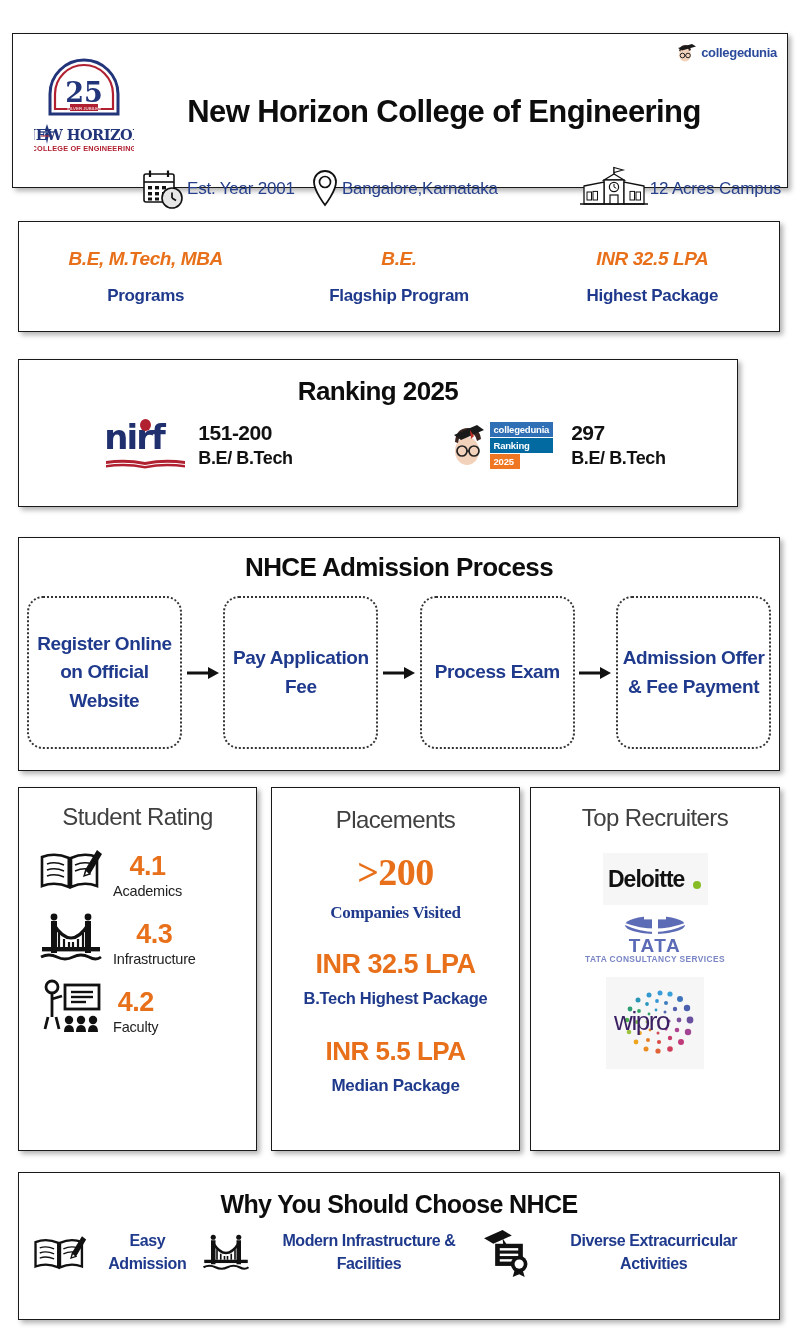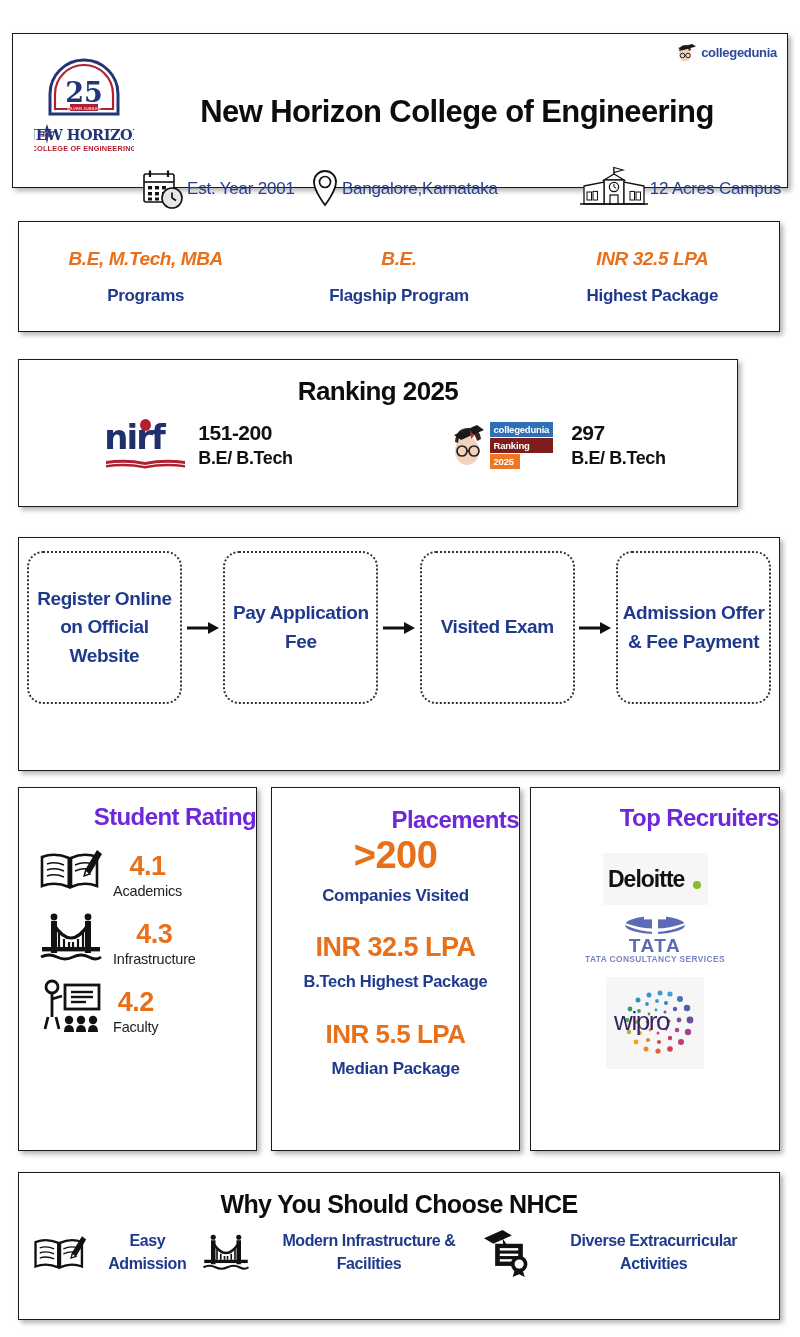--- a/index.html
+++ b/index.html
@@ -18,21 +18,21 @@
     position: absolute;
   }
 
   
   #header { left: 12px; top: 33px; width: 776px; height: 155px; }
   .hdr-logo {
     position: absolute; left: 16px; top: 18px; width: 110px; height: 120px;
     display: flex; flex-direction: column; align-items: center; justify-content: center;
   }
   .hdr-title {
-    position: absolute; left: 149px; top: 60px; width: 590px;
+    position: absolute; left: 136px; top: 60px; width: 590px;
     font-size: 31px; font-weight: bold; color: #0d0d0d;
     letter-spacing: -0.6px; text-align: center;
   }
   .hdr-meta {
     position: absolute; left: 128px; top: 133px; width: 640px; height: 44px;
     display: flex; align-items: center;
   }
   .meta-item { display: flex; align-items: center; }
   .meta-text { font-size: 17px; color: #27408b; letter-spacing: -0.2px; white-space: nowrap; }
   .wm {
@@ -67,21 +67,21 @@
     font-family: "DejaVu Sans", sans-serif; letter-spacing: -2px; line-height: 36px;
   }
   .nirf-dot { position: absolute; left: 36px; top: 0px; width: 11px; height: 12px; background: #b02030; border-radius: 50%; }
   .nirf-book { position: absolute; left: 2px; bottom: 0; width: 80px; height: 13px; }
 
   
   .cdbadge { display: flex; align-items: center; gap: 2px; }
   .cdb-stack { display: flex; flex-direction: column; gap: 1px; }
   .cdb-l { font-size: 9.5px; color: #fff; padding: 2px 4px; font-weight: 600; letter-spacing: -0.2px; }
   .cdb-1 { background: #2f6fb5; }
-  .cdb-2 { background: #7f1d1d; }
+  .cdb-2 { background: #0369a1; }
   .cdb-3 { background: #ef7622; width: 30px; }
 
   
   #admission { left: 18px; top: 537px; width: 762px; height: 234px; }
   .adm-title { text-align: center; font-size: 26px; font-weight: bold; color: #0d0d0d; margin-top: 14px; letter-spacing: -0.6px; }
   .adm-flow {
     display: flex; align-items: center; justify-content: center;
     margin-top: 13px; padding: 0 8px;
   }
   .adm-step {
@@ -90,21 +90,21 @@
     font-size: 19px; font-weight: bold; color: #1f3a8c; line-height: 1.48;
     letter-spacing: -0.4px; padding: 4px;
   }
   .adm-arrow { width: 42px; display: flex; align-items: center; justify-content: center; }
 
   
   #panel-rating { left: 18px; top: 787px; width: 239px; height: 364px; }
   #panel-place  { left: 271px; top: 787px; width: 249px; height: 364px; }
   #panel-recr   { left: 530px; top: 787px; width: 250px; height: 364px; }
 
-  .panel-title { text-align: right; font-weight: bold; color: #6d28d9; letter-spacing: -0.6px; }
+  .panel-title { text-align: center; font-weight: normal; color: #404040; letter-spacing: -0.6px; }
   #panel-rating .panel-title { font-size: 24px; margin-top: 15px; }
   #panel-place  .panel-title { font-size: 24px; margin-top: 18px; }
   #panel-recr   .panel-title { font-size: 24px; margin-top: 16px; }
 
   .rate-row { display: flex; align-items: flex-end; margin: 10px 0 0 18px; }
   .rate-ico { width: 68px; height: 58px; flex: none; display: flex; align-items: center; justify-content: center; }
   .rate-txt { margin-left: 8px; text-align: center; }
   .rate-val { font-size: 27px; font-weight: bold; color: #e8701a; line-height: 1; letter-spacing: -0.5px; }
   .rate-lbl { font-size: 14.5px; color: #222; margin-top: 3px; letter-spacing: -0.2px; }
 
@@ -280,39 +280,40 @@
         <div class="rank-txt" style="margin-left:8px;">
           <div class="rank-val">297</div>
           <div class="rank-sub">B.E/ B.Tech</div>
         </div>
       </div>
 
     </div>
   </div>
 
   <div class="card" id="admission">
+    <div class="adm-title">NHCE Admission Process</div>
     <div class="adm-flow">
 
       <div class="adm-step">Register Online on Official Website</div>
       <div class="adm-arrow">
         <svg width="34" height="16" viewBox="0 0 34 16">
             <line x1="1" y1="8" x2="24" y2="8" stroke="#111" stroke-width="3"></line>
             <path d="M22 2 L33 8 L22 14 Z" fill="#111"></path>
           </svg>
       </div>
 
       <div class="adm-step">Pay Application Fee</div>
       <div class="adm-arrow">
         <svg width="34" height="16" viewBox="0 0 34 16">
             <line x1="1" y1="8" x2="24" y2="8" stroke="#111" stroke-width="3"></line>
             <path d="M22 2 L33 8 L22 14 Z" fill="#111"></path>
           </svg>
       </div>
 
-      <div class="adm-step">Visited Exam</div>
+      <div class="adm-step">Process Exam</div>
       <div class="adm-arrow">
         <svg width="34" height="16" viewBox="0 0 34 16">
             <line x1="1" y1="8" x2="24" y2="8" stroke="#111" stroke-width="3"></line>
             <path d="M22 2 L33 8 L22 14 Z" fill="#111"></path>
           </svg>
       </div>
 
       <div class="adm-step">Admission Offer &amp; Fee Payment</div>
     </div>
   </div>
@@ -393,21 +394,21 @@
       <div class="rate-txt">
         <div class="rate-val">4.2</div>
         <div class="rate-lbl">Faculty</div>
       </div>
     </div>
   </div>
 
   <div class="card" id="panel-place">
     <div class="panel-title">Placements</div>
 
-    <div class="pl-block" style="">
+    <div class="pl-block" style="margin-top:16px;font-family:Liberation Serif, serif;">
       <div class="pl-big" style="font-size:38px;">&gt;200</div>
       <div class="pl-sub" style="font-size:17px;margin-top:9px;">Companies Visited</div>
     </div>
 
     <div class="pl-block" style="margin-top:26px;">
       <div class="pl-big" style="font-size:27px;">INR 32.5 LPA</div>
       <div class="pl-sub" style="font-size:16.5px;margin-top:9px;">B.Tech Highest Package</div>
     </div>
 
     <div class="pl-block" style="margin-top:28px;">

